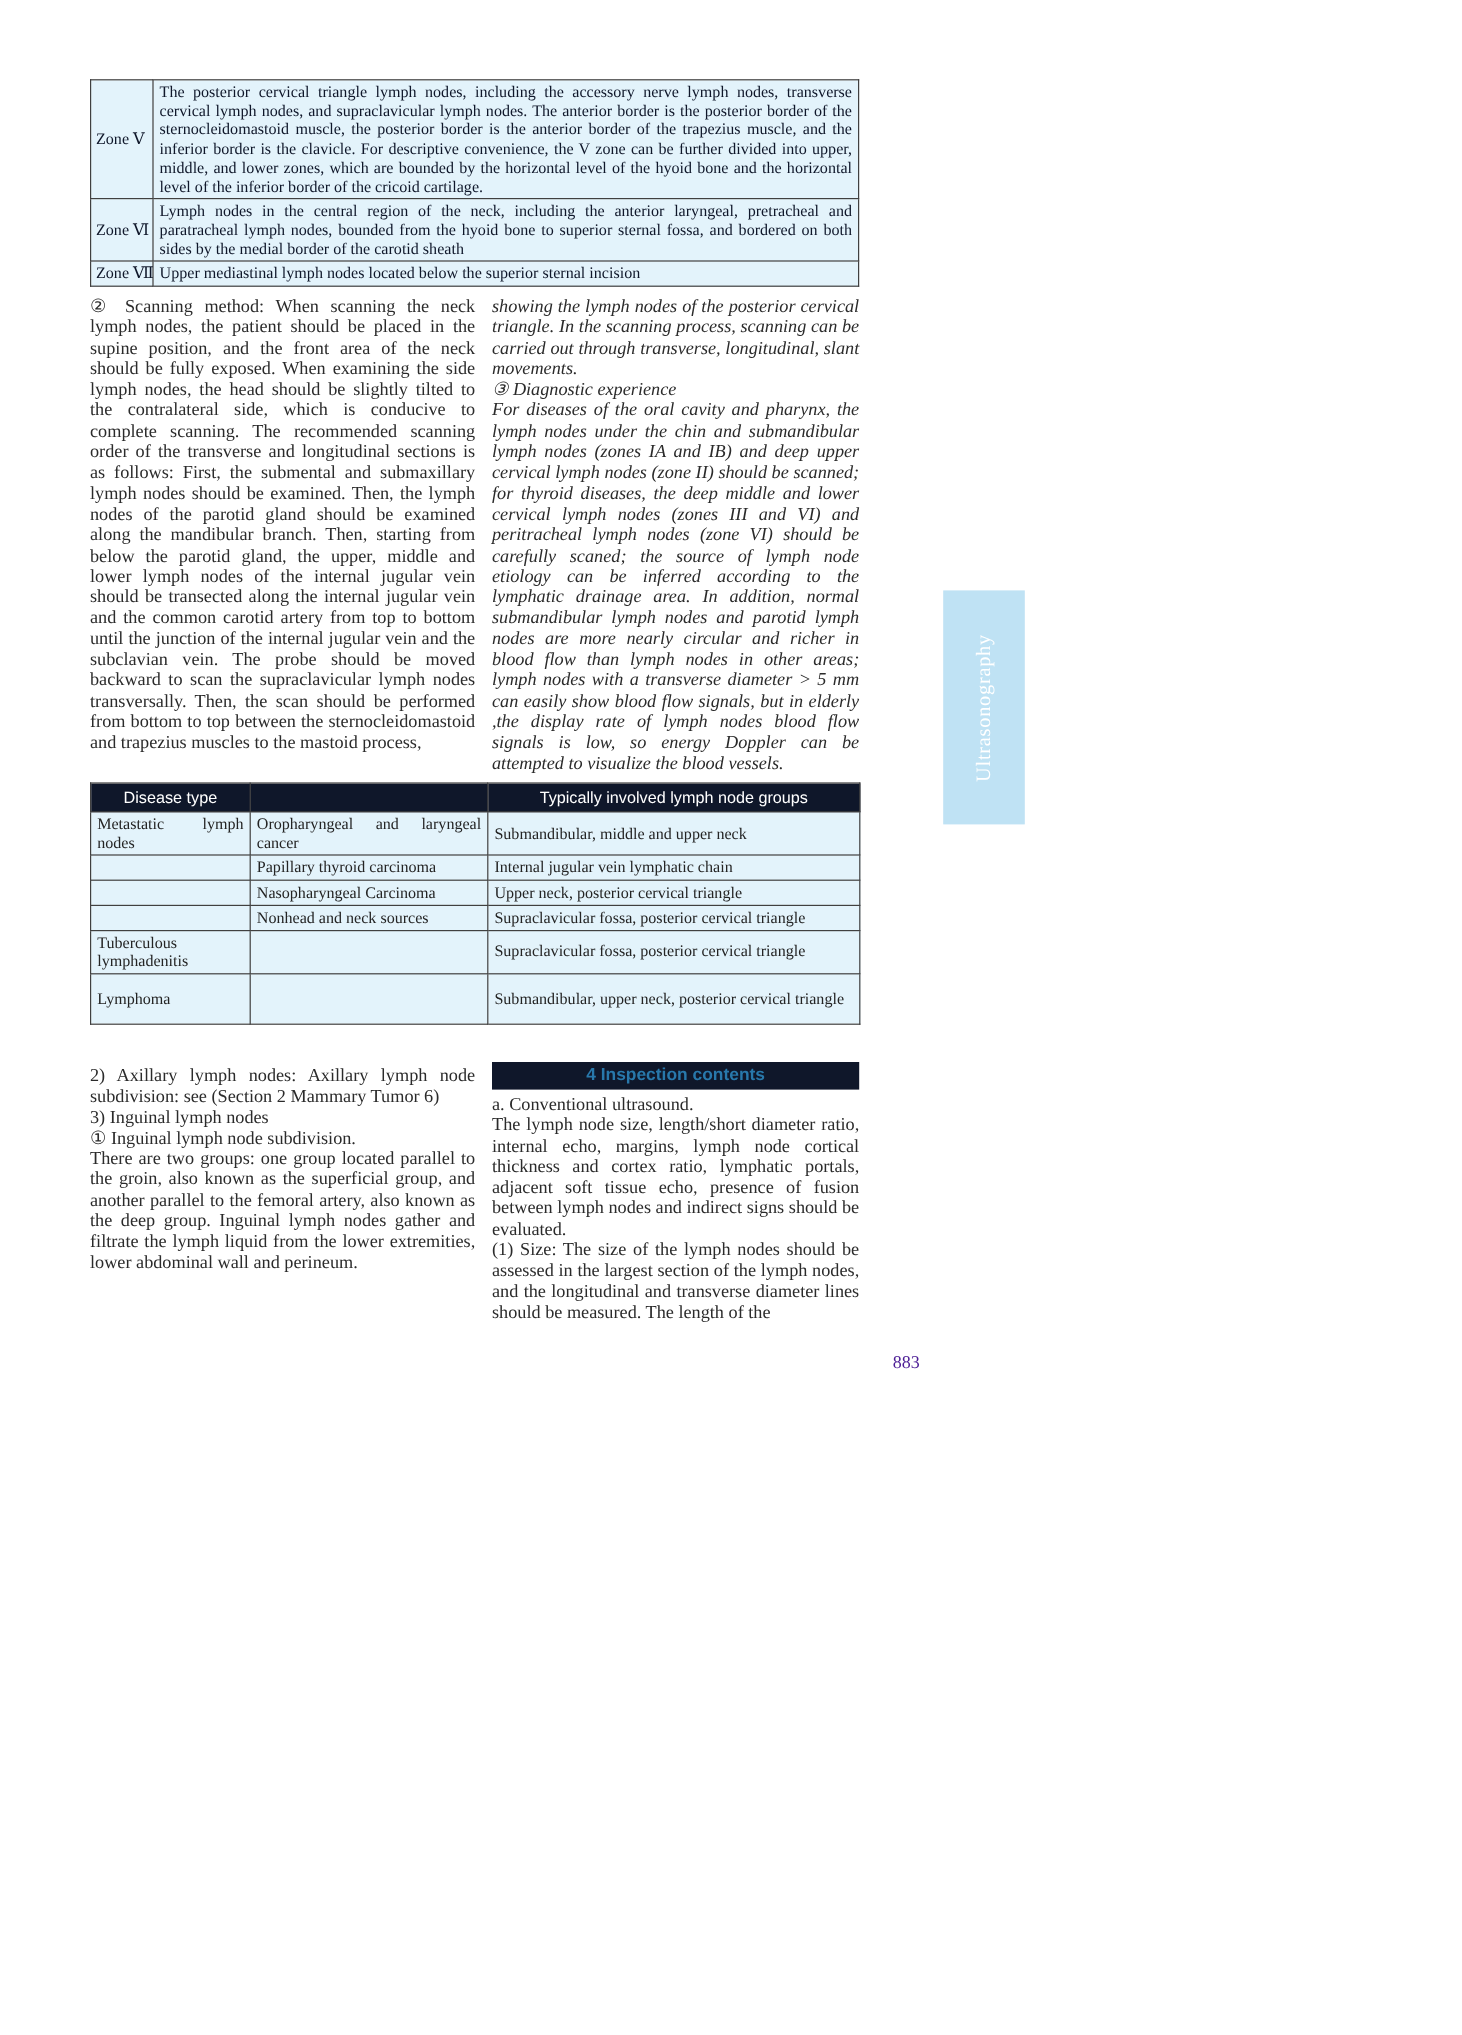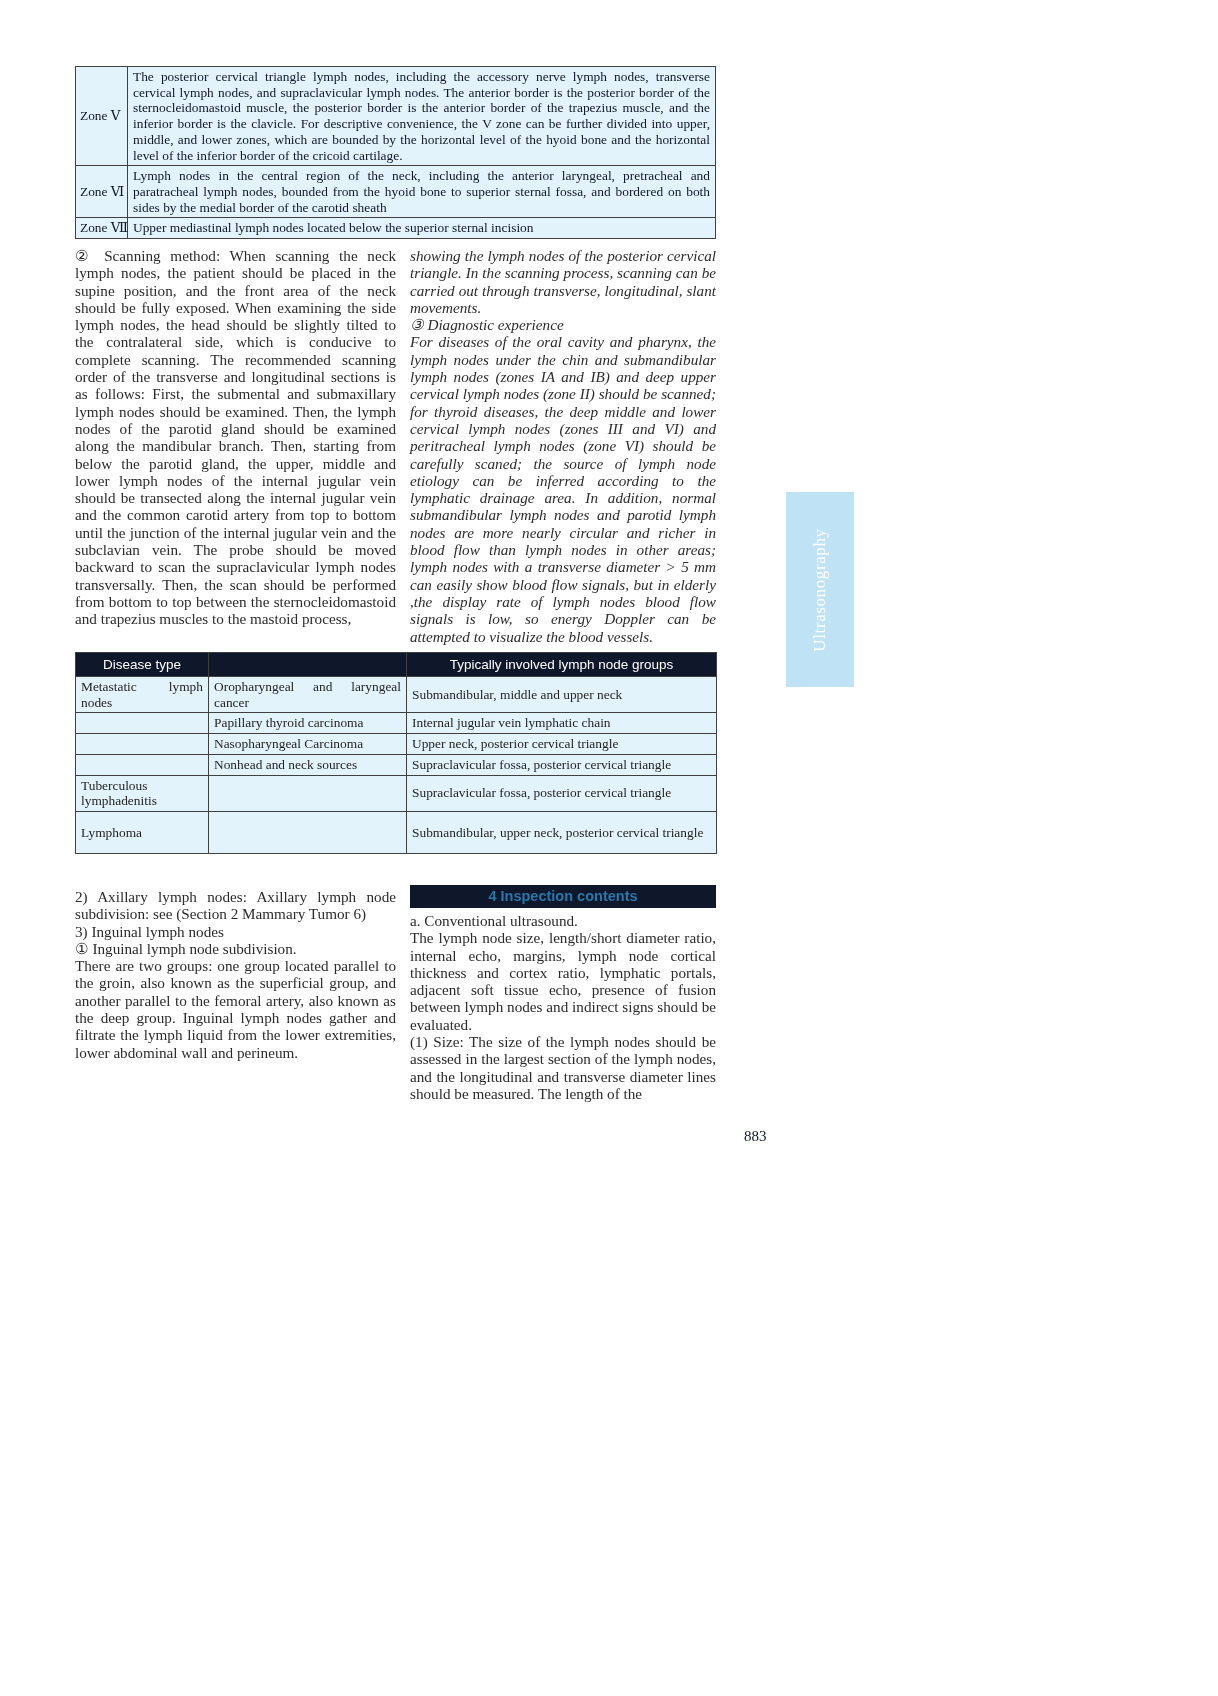--- a/index.html
+++ b/index.html
@@ -49,21 +49,21 @@
 
   
   .section-banner {
     background:#0f172a; color:#2878ab;
     font-family:"Liberation Sans","DejaVu Sans",sans-serif;
     font-weight:bold; font-size:14.5px; text-align:center;
     height:23px; line-height:23px; margin-bottom:4px;
   }
 
   
-  .page-number { position:absolute; left:744px; top:1128px; font-size:15px; color:#0f172a; }
+  .page-number { position:absolute; left:744px; top:1128px; font-size:15px; color:#4c1d95; }
 
   
   .side-tab {
     position:absolute; left:786px; top:492px; width:68px; height:195px;
     background:#bfe2f4;
   }
   .side-tab span {
     position:absolute; left:50%; top:50%;
     transform:translate(-50%,-50%) rotate(-90deg);
     white-space:nowrap; color:#ffffff; font-size:17px; letter-spacing:0.6px;

